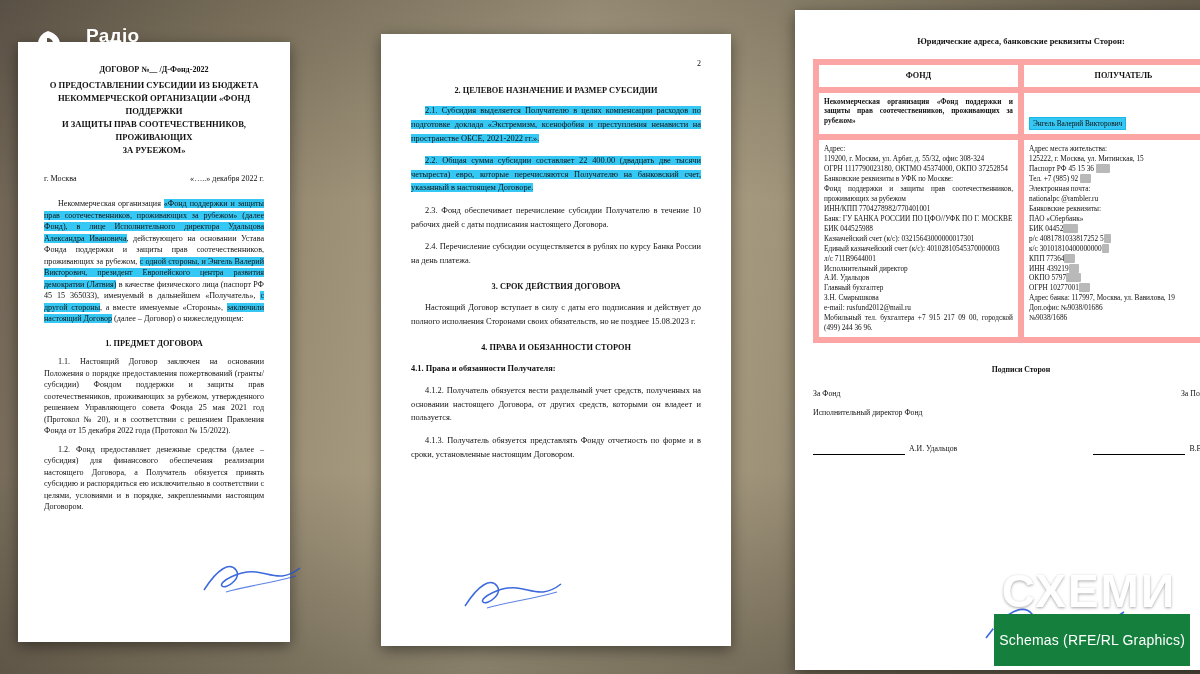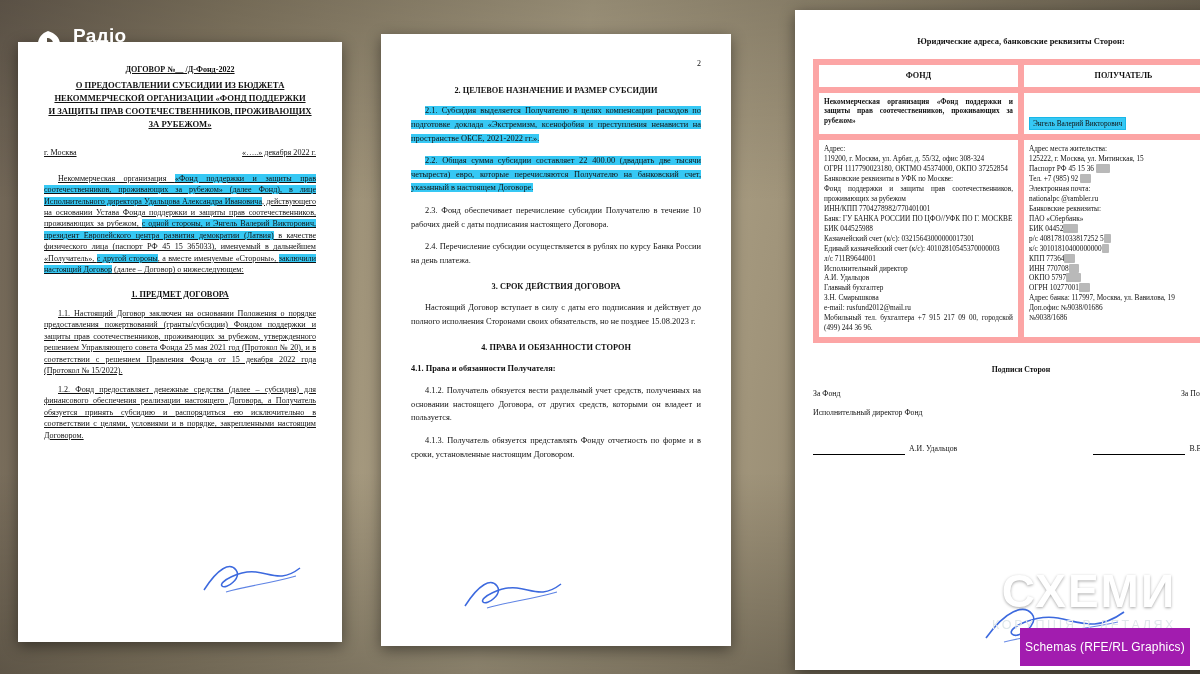--- a/index.html
+++ b/index.html
@@ -16,49 +16,49 @@
     background:
       linear-gradient(100deg, #6d6254 0%, #8d8169 18%, #b4a88c 45%, #a1957b 62%, #8b8069 78%, #6f6554 100%);
   }
   .bg:after{
     content:""; position:absolute; inset:0;
     background:linear-gradient(180deg, rgba(0,0,0,0.18) 0%, rgba(0,0,0,0.0) 30%, rgba(0,0,0,0.0) 70%, rgba(0,0,0,0.25) 100%);
   }
 
   
   .logo {
-    position:absolute; left:34px; top:26px; display:flex; align-items:center; gap:9px;
+    position:absolute; left:34px; top:26px; display:flex; align-items:center; gap:22px;
     color:#fff; font-family:"Liberation Sans", sans-serif; z-index:30;
   }
   .logo .mark { width:30px; height:34px; position:relative; flex:0 0 auto; }
   .logo .mark svg { display:block; }
   .logo .words { line-height:1.06; }
   .logo .words .l1 { font-size:19px; font-weight:700; letter-spacing:.3px; }
   .logo .words .l2 { font-size:19px; font-weight:700; letter-spacing:.3px; }
 
   
   .schemy {
     position:absolute; right:24px; bottom:42px; text-align:right; z-index:30;
     font-family:"Liberation Sans", sans-serif; color:#fff;
   }
   .schemy .big { font-size:46px; font-weight:700; letter-spacing:2px; line-height:1; text-shadow:0 1px 3px rgba(0,0,0,.35); }
   .schemy .small { font-size:12.5px; letter-spacing:2.6px; margin-top:4px; color:#dfe7ea; }
   .credit {
     position:absolute; right:10px; bottom:8px; z-index:31;
-    background:#a21caf; color:#fff; font-family:"Liberation Sans", sans-serif;
-    font-size:12px; padding:12px 5px; letter-spacing:.2px;
+    background:#15803d; color:#fff; font-family:"Liberation Sans", sans-serif;
+    font-size:14px; padding:18px 5px; letter-spacing:.2px;
   }
 
   
   .sheet {
     position:absolute; background:#fff; color:#111;
     box-shadow:0 4px 14px rgba(0,0,0,.45);
     overflow:hidden;
   }
-  .p1 { left:18px;  top:42px;  width:324px;  height:600px; padding:22px 26px 14px 26px;text-decoration:underline; }
+  .p1 { left:18px;  top:42px;  width:272px;  height:600px; padding:22px 26px 14px 26px; }
   .p2 { left:381px; top:34px;  width:350px;  height:612px; padding:24px 30px 10px 30px; }
   .p3 { left:795px; top:10px;  width:452px;  height:660px; padding:18px 18px 10px 18px; }
 
   .doc { font-size:8.1px; line-height:1.42; text-align:justify; }
   .p2 .doc { font-size:8.4px; line-height:1.62; }
   .p3 .doc { font-size:7.4px; line-height:1.34; }
 
   .center { text-align:center; }
   .bold { font-weight:700; }
   .hl { background:#36c8f4;margin-top:20px; }
@@ -204,21 +204,21 @@
           <div>Электронная почта:</div>
           <div class="email-line">
             <span>nationalpc          @rambler.ru</span>
           </div>
           <div>Банковские реквизиты:</div>
           <div>ПАО «Сбербанк»</div>
           <div><span>БИК 04452</span><span class="blk">0000</span></div>
           <div><span>р/с 4081781033817252 5</span><span class="blk">00</span></div>
           <div><span>к/с 30101810400000000</span><span class="blk">00</span></div>
           <div><span>КПП 77364</span><span class="blk">000</span></div>
-          <div><span>ИНН 770708</span><span class="blk">000</span></div>
+          <div><span>ИНН 439219</span><span class="blk">000</span></div>
           <div><span>ОКПО 5797</span><span class="blk">0000</span></div>
           <div><span>ОГРН 10277001</span><span class="blk">000</span></div>
           <div>Адрес банка: 117997, Москва, ул. Вавилова, 19</div>
           <div>Доп.офис №9038/01686</div>
           <div>№9038/1686</div>
         </td>
       </tr>
     </tbody>
       </table>
 

